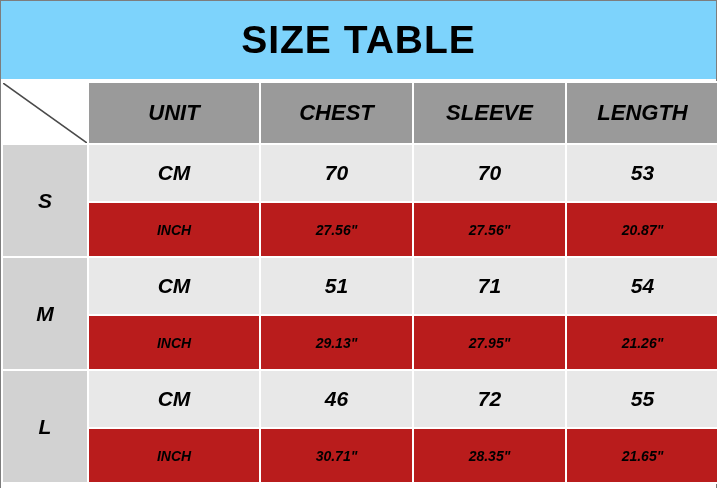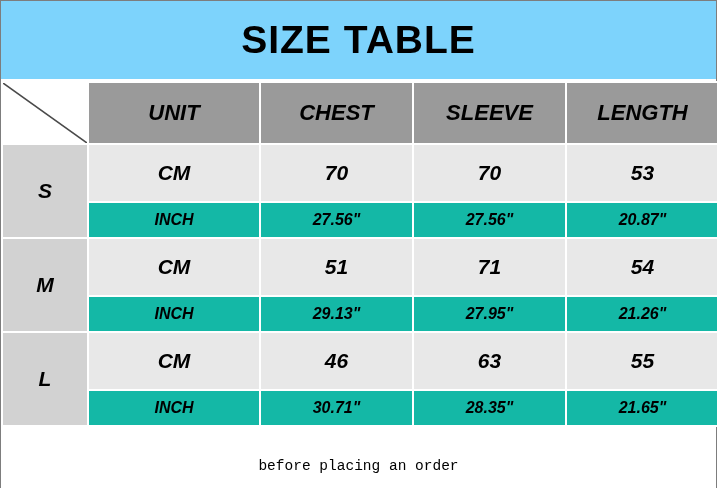--- a/index.html
+++ b/index.html
@@ -83,23 +83,23 @@
     font-size: 21px;
   }
   
   .row-cm td {
     height: 58px;
     background: #e8e8e8;
     font-size: 21px;
   }
   
   .row-inch td {
-    height: 36px;
-    background: #14b8a6;
-    font-size: 16px;
+    height: 55px;
+    background: #b91c1c;
+    font-size: 14px;
   }
   .row-cm td.size-cell,
   .row-inch td.size-cell {
     background: #d2d2d2;
   }
   
   .note {
     height: 71px;
     background: #ffffff;
     display: flex;
@@ -175,21 +175,21 @@
         <td>INCH</td>
         <td>29.13"</td>
         <td>27.95"</td>
         <td>21.26"</td>
       </tr>
 
       <tr class="row-cm">
         <td class="size-cell" rowspan="2">L</td>
         <td>CM</td>
         <td>46</td>
-        <td>63</td>
+        <td>72</td>
         <td>55</td>
       </tr>
       <tr class="row-inch">
         <td>INCH</td>
         <td>30.71"</td>
         <td>28.35"</td>
         <td>21.65"</td>
       </tr>
     </tbody>
   </table>

